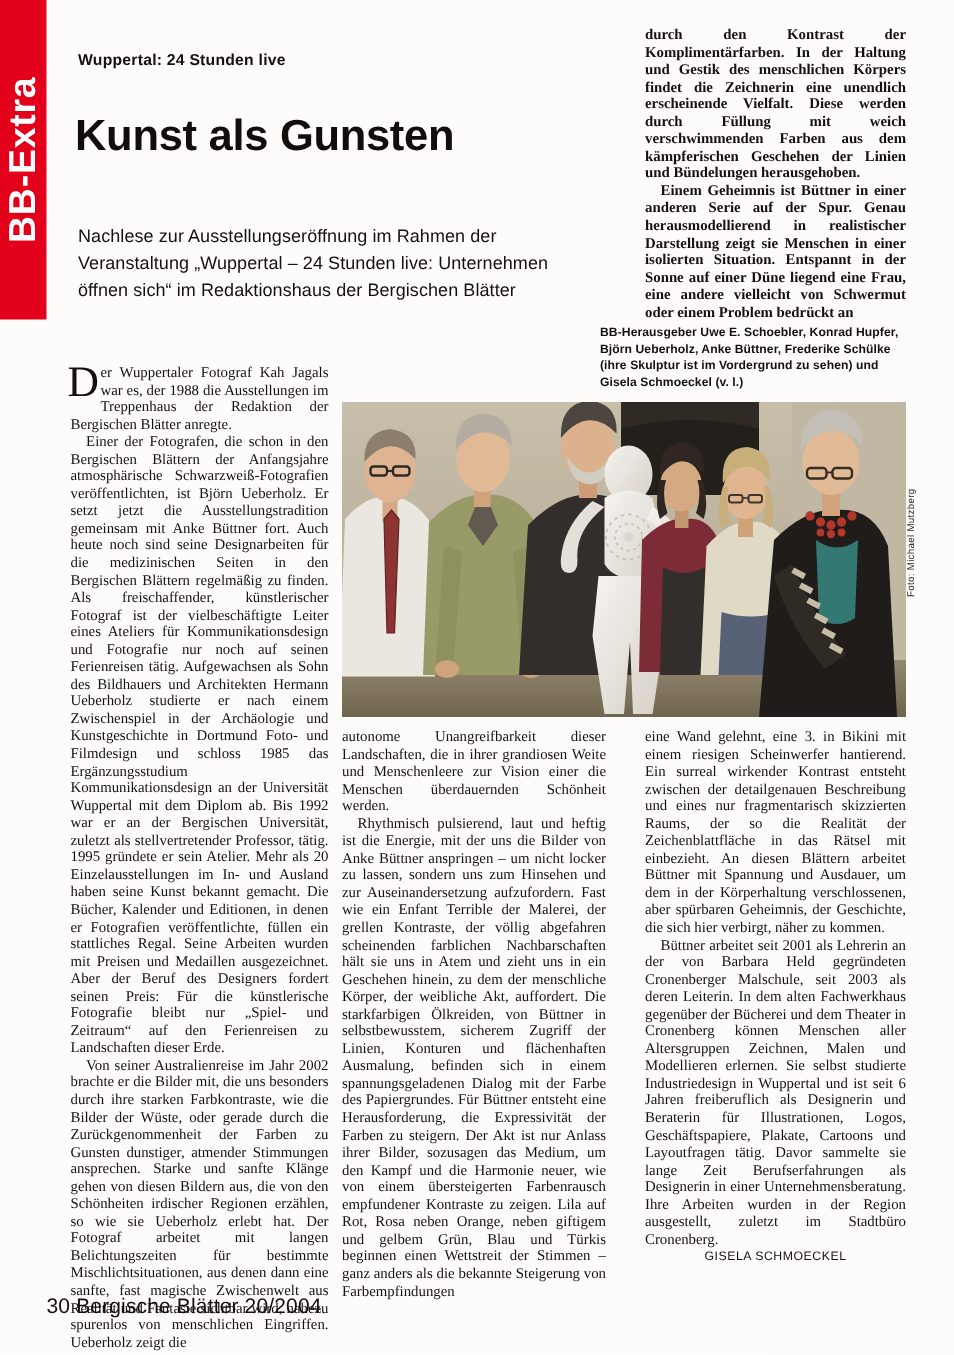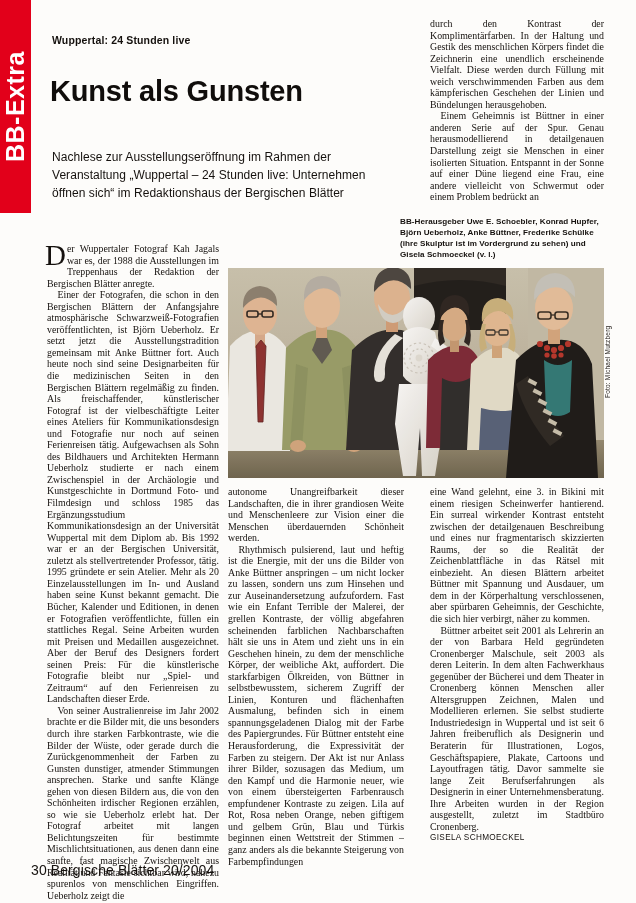--- a/index.html
+++ b/index.html
@@ -77,33 +77,33 @@
     font-size:9.9px;line-height:11.55px;
     text-align:justify;
     color:#15110e;
     hyphens:none;
   }
   .col p{margin:0;text-indent:1.05em;}
   .col p.first{text-indent:0;}
 
   #col1{left:47px;top:243px;width:172px;}
   #col2{left:228px;top:486px;width:176px;}
-  #col3{left:430px;top:18px;width:174px;}
+  #col3{left:430px;top:18px;width:174px;font-weight:bold;}
   #col3b{left:430px;top:486px;width:174px;}
 
   .dropcap{
     float:left;
     font-family:"Liberation Serif", serif;
     font-size:29px;line-height:23px;
     margin:1px 1px 0 -2px;
     color:#15110e;
   }
 
   .byline{
-    display:block;text-align:left;
+    display:block;text-align:center;
     font-family:"Liberation Sans", sans-serif;
     font-size:8.2px;letter-spacing:.35px;
     color:#15110e;
     margin-top:0px;
   }
 
   
   .footer{
     position:absolute;left:31px;top:862px;
     font-family:Liberation Sans, sans-serif;
@@ -256,21 +256,21 @@
     <p><span>Von seiner Australienreise im Jahr 2002 brachte er die Bilder mit, die uns besonders durch ihre starken Farbkontraste, wie die Bilder der Wüste, oder gerade durch die Zurückgenommenheit der Farben zu Gunsten dunstiger, atmender Stimmungen ansprechen. Starke und sanfte Klänge gehen von diesen Bildern aus, die von den Schönheiten irdischer Regionen erzählen, so wie sie Ueberholz erlebt hat. Der Fotograf arbeitet mit langen Belichtungszeiten für bestimmte Mischlichtsituationen, aus denen dann eine sanfte, fast magische Zwischenwelt aus Realität und Fantasie sichtbar wird, nahezu spurenlos von menschlichen Eingriffen. Ueberholz zeigt die</span></p>
   </div>
 
   <div class="col" id="col2">
     <p class="first"><span>autonome Unangreifbarkeit dieser Landschaften, die in ihrer grandiosen Weite und Menschenleere zur Vision einer die Menschen überdauernden Schönheit werden.</span></p>
     <p><span>Rhythmisch pulsierend, laut und heftig ist die Energie, mit der uns die Bilder von Anke Büttner anspringen – um nicht locker zu lassen, sondern uns zum Hinsehen und zur Auseinandersetzung aufzufordern. Fast wie ein Enfant Terrible der Malerei, der grellen Kontraste, der völlig abgefahren scheinenden farblichen Nachbarschaften hält sie uns in Atem und zieht uns in ein Geschehen hinein, zu dem der menschliche Körper, der weibliche Akt, auffordert. Die starkfarbigen Ölkreiden, von Büttner in selbstbewusstem, sicherem Zugriff der Linien, Konturen und flächenhaften Ausmalung, befinden sich in einem spannungsgeladenen Dialog mit der Farbe des Papiergrundes. Für Büttner entsteht eine Herausforderung, die Expressivität der Farben zu steigern. Der Akt ist nur Anlass ihrer Bilder, sozusagen das Medium, um den Kampf und die Harmonie neuer, wie von einem übersteigerten Farbenrausch empfundener Kontraste zu zeigen. Lila auf Rot, Rosa neben Orange, neben giftigem und gelbem Grün, Blau und Türkis beginnen einen Wettstreit der Stimmen – ganz anders als die bekannte Steigerung von Farbempfindungen</span></p>
   </div>
 
   <div class="col" id="col3">
     <p class="first"><span>durch den Kontrast der Komplimentärfarben. In der Haltung und Gestik des menschlichen Körpers findet die Zeichnerin eine unendlich erscheinende Vielfalt. Diese werden durch Füllung mit weich verschwimmenden Farben aus dem kämpferischen Geschehen der Linien und Bündelungen herausgehoben.</span></p>
-    <p><span>Einem Geheimnis ist Büttner in einer anderen Serie auf der Spur. Genau herausmodellierend in detailgenauen Darstellung zeigt sie Menschen in einer isolierten Situation. Entspannt in der Sonne auf einer Düne liegend eine Frau, eine andere vielleicht von Schwermut oder einem Problem bedrückt an</span></p>
+    <p><span>Einem Geheimnis ist Büttner in einer anderen Serie auf der Spur. Genau herausmodellierend in realistischer Darstellung zeigt sie Menschen in einer isolierten Situation. Entspannt in der Sonne auf einer Düne liegend eine Frau, eine andere vielleicht von Schwermut oder einem Problem bedrückt an</span></p>
   </div>
 
   <div class="col" id="col3b">
     <p class="first"><span>eine Wand gelehnt, eine 3. in Bikini mit einem riesigen Scheinwerfer hantierend. Ein surreal wirkender Kontrast entsteht zwischen der detailgenauen Beschreibung und eines nur fragmentarisch skizzierten Raums, der so die Realität der Zeichenblattfläche in das Rätsel mit einbezieht. An diesen Blättern arbeitet Büttner mit Spannung und Ausdauer, um dem in der Körperhaltung verschlossenen, aber spürbaren Geheimnis, der Geschichte, die sich hier verbirgt, näher zu kommen.</span></p>
     <p><span>Büttner arbeitet seit 2001 als Lehrerin an der von Barbara Held gegründeten Cronenberger Malschule, seit 2003 als deren Leiterin. In dem alten Fachwerkhaus gegenüber der Bücherei und dem Theater in Cronenberg können Menschen aller Altersgruppen Zeichnen, Malen und Modellieren erlernen. Sie selbst studierte Industriedesign in Wuppertal und ist seit 6 Jahren freiberuflich als Designerin und Beraterin für Illustrationen, Logos, Geschäftspapiere, Plakate, Cartoons und Layoutfragen tätig. Davor sammelte sie lange Zeit Berufserfahrungen als Designerin in einer Unternehmensberatung. Ihre Arbeiten wurden in der Region ausgestellt, zuletzt im Stadtbüro Cronenberg.</span></p>
     <span class="byline">GISELA SCHMOECKEL</span>
   </div>
 
   <div class="footer">30 Bergische Blätter 20/2004</div>
 

